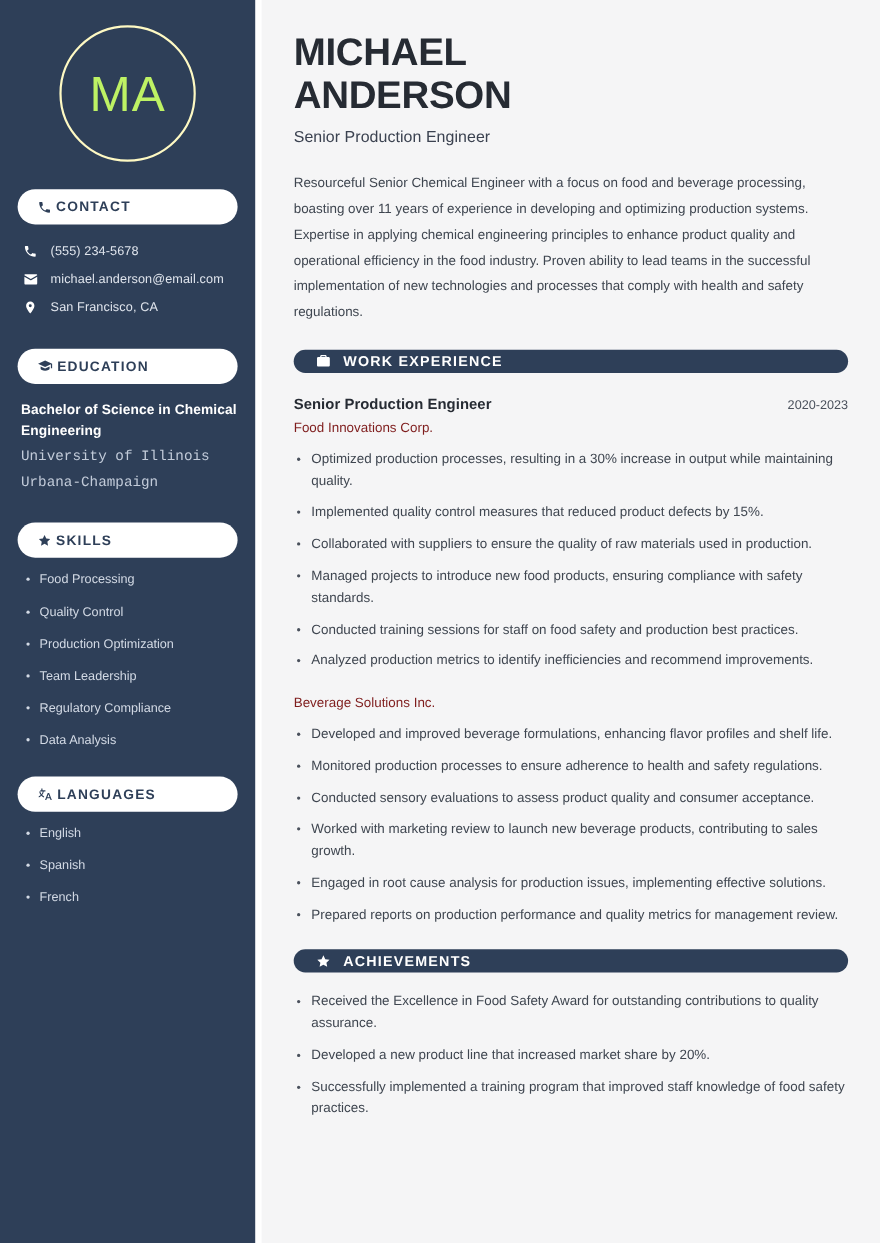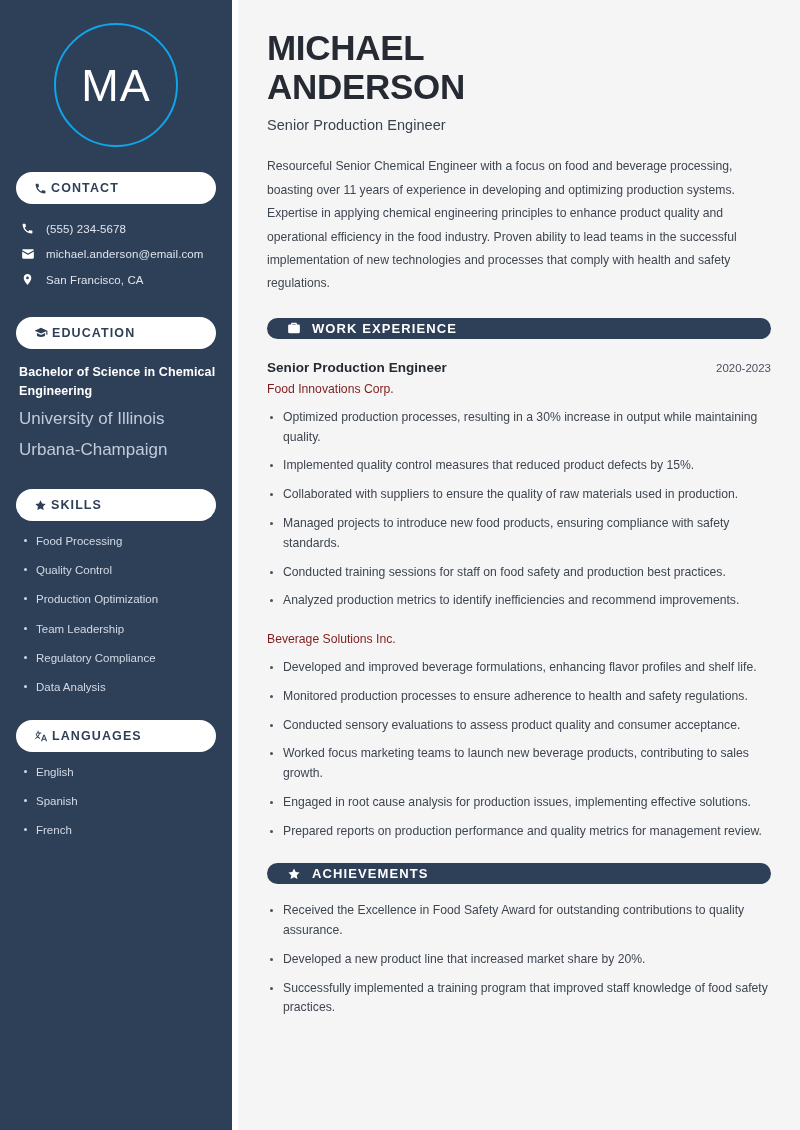--- a/index.html
+++ b/index.html
@@ -35,25 +35,25 @@
   
   .monogram-wrap {
     display: flex;
     justify-content: center;
     padding-top: 23px;
   }
   .monogram {
     width: 124px;
     height: 124px;
     border-radius: 50%;
-    border: 2px solid #0ea5e9;
+    border: 2px solid #fef9c3;
     display: flex;
     align-items: center;
     justify-content: center;
-    color: #ffffff;
+    color: #bef264;
     font-size: 45px;
     font-weight: 400;
     letter-spacing: 1px;
     line-height: 1;
   }
 
   
   .pill {
     margin-top: 25px;
     height: 32px;
@@ -93,23 +93,24 @@
   .edu-block { margin-top: 14px; padding-left: 3px; }
   .edu-degree {
     color: #ffffff;
     font-size: 12.5px;
     font-weight: bold;
     line-height: 1.55;
     letter-spacing: 0.1px;
   }
   .edu-school {
     color: #c2cbd9;
-    font-size: 17px;
+    font-size: 13px;
     line-height: 1.72;
     margin-top: 2px;
+    font-family: Liberation Mono, monospace;
   }
 
   
   .side-list { margin-top: 12px; padding-left: 5px; }
   .side-li {
     position: relative;
     color: #d3dae5;
     font-size: 11.5px;
     padding: 0 0 0 15px;
     line-height: 1.4;
@@ -349,21 +350,21 @@
         <div class="bullet">Analyzed production metrics to identify inefficiencies and recommend improvements.</div>
       </div>
     </div>
 
     <div class="job">
       <div class="job-company">Beverage Solutions Inc.</div>
       <div class="bullets">
         <div class="bullet">Developed and improved beverage formulations, enhancing flavor profiles and shelf life.</div>
         <div class="bullet">Monitored production processes to ensure adherence to health and safety regulations.</div>
         <div class="bullet">Conducted sensory evaluations to assess product quality and consumer acceptance.</div>
-        <div class="bullet">Worked focus marketing teams to launch new beverage products, contributing to sales growth.</div>
+        <div class="bullet">Worked with marketing review to launch new beverage products, contributing to sales growth.</div>
         <div class="bullet">Engaged in root cause analysis for production issues, implementing effective solutions.</div>
         <div class="bullet">Prepared reports on production performance and quality metrics for management review.</div>
       </div>
     </div>
 
     <div class="sec-head">
       <span class="ico">
         <svg width="14" height="14" viewBox="0 0 24 24" fill="#ffffff">
           <path d="M12 2.5l2.9 6 6.6.9-4.8 4.6 1.2 6.5-5.9-3.1-5.9 3.1 1.2-6.5L2.5 9.4l6.6-.9z"></path>
         </svg>

